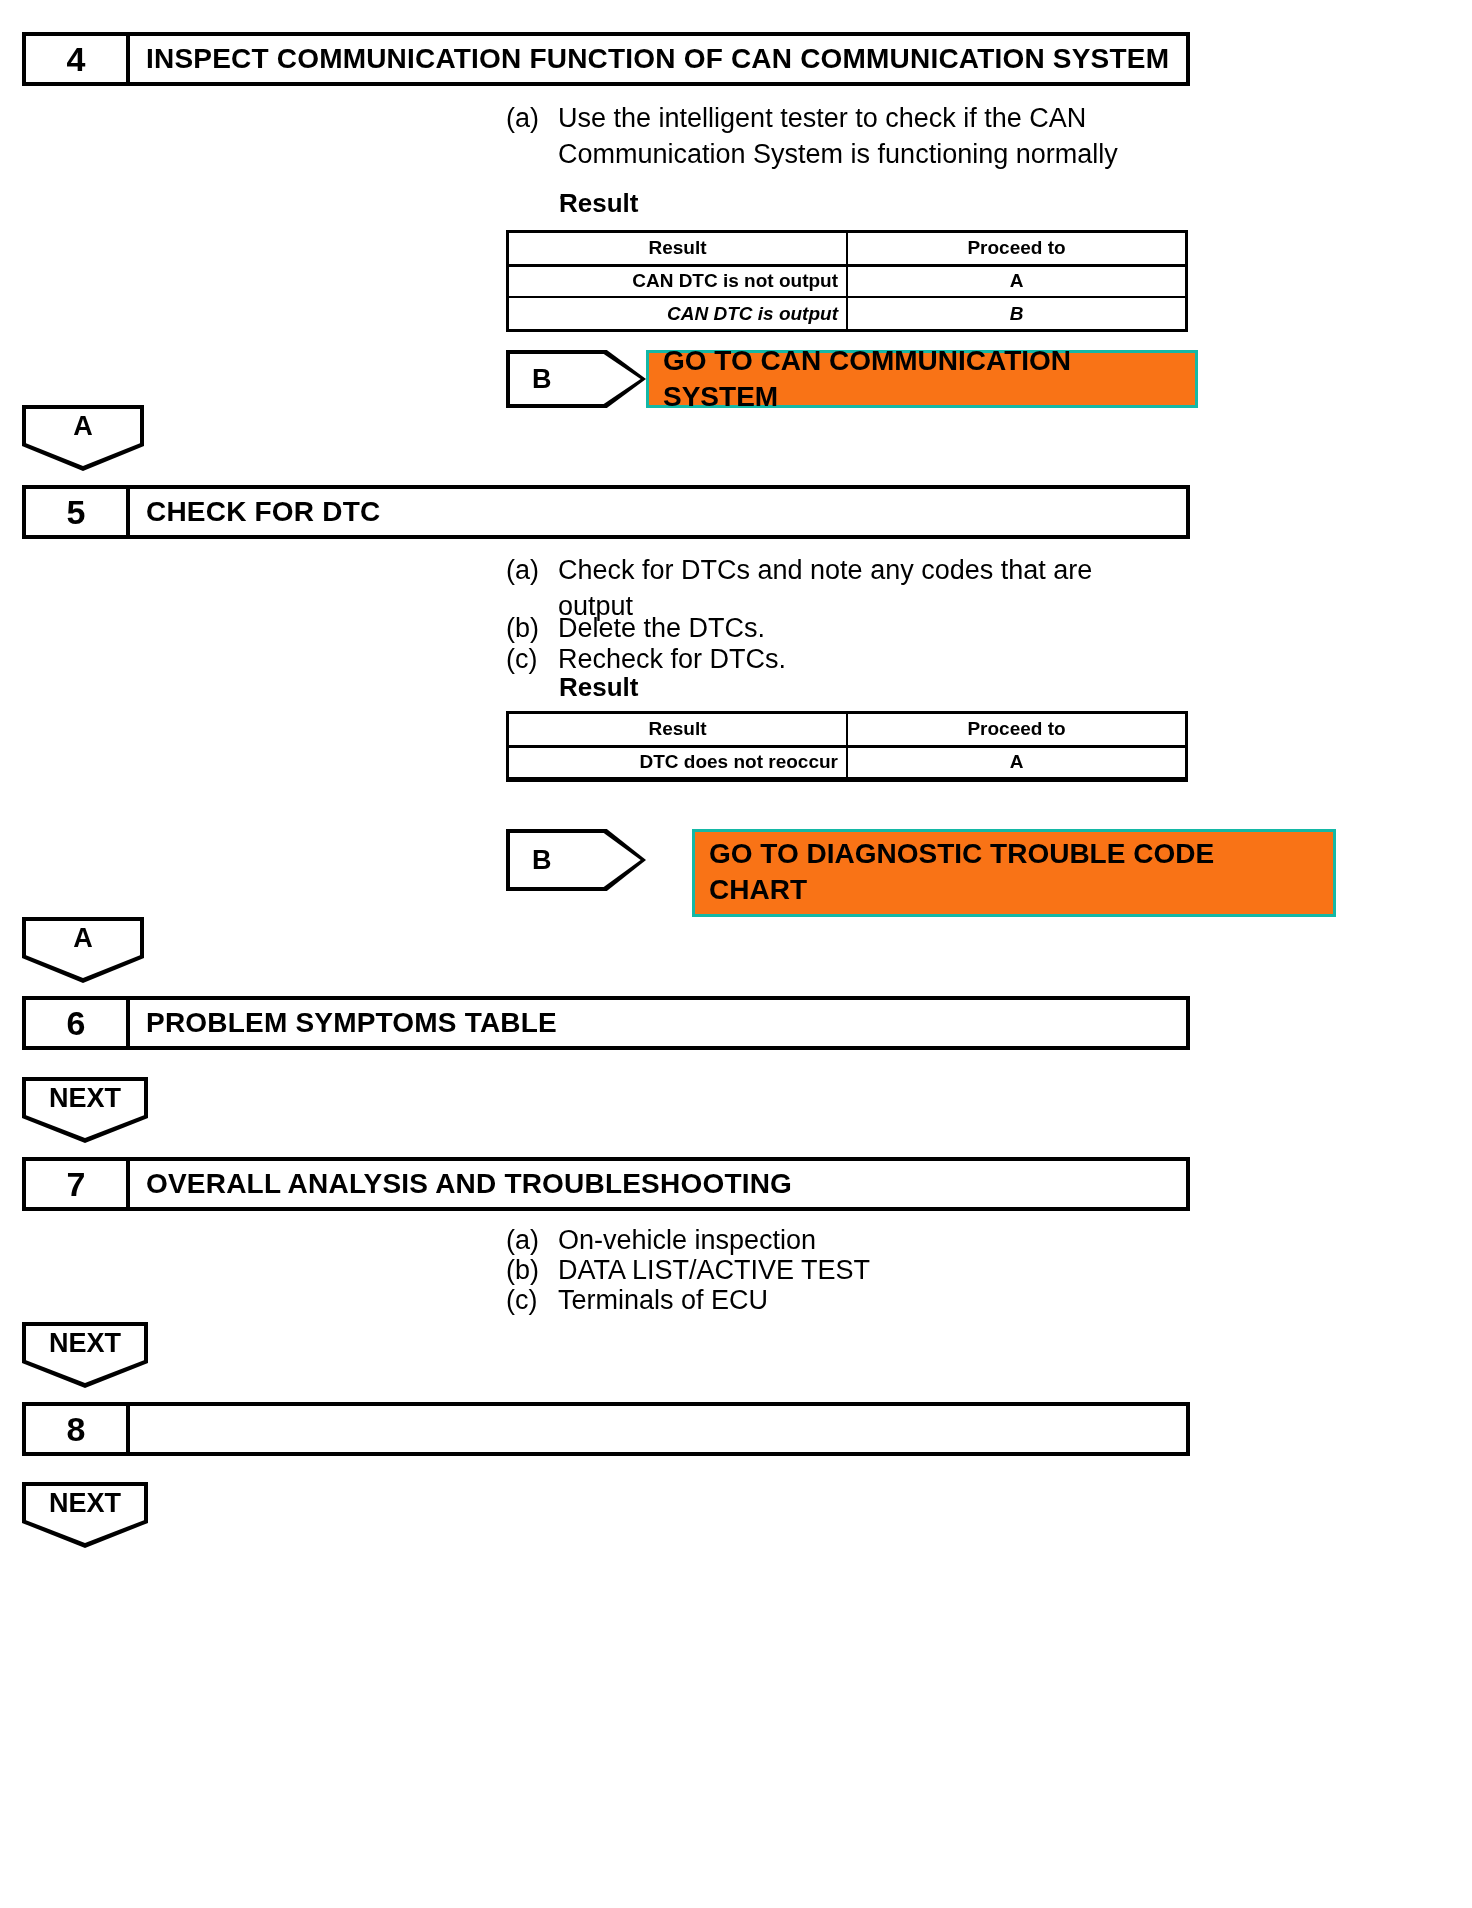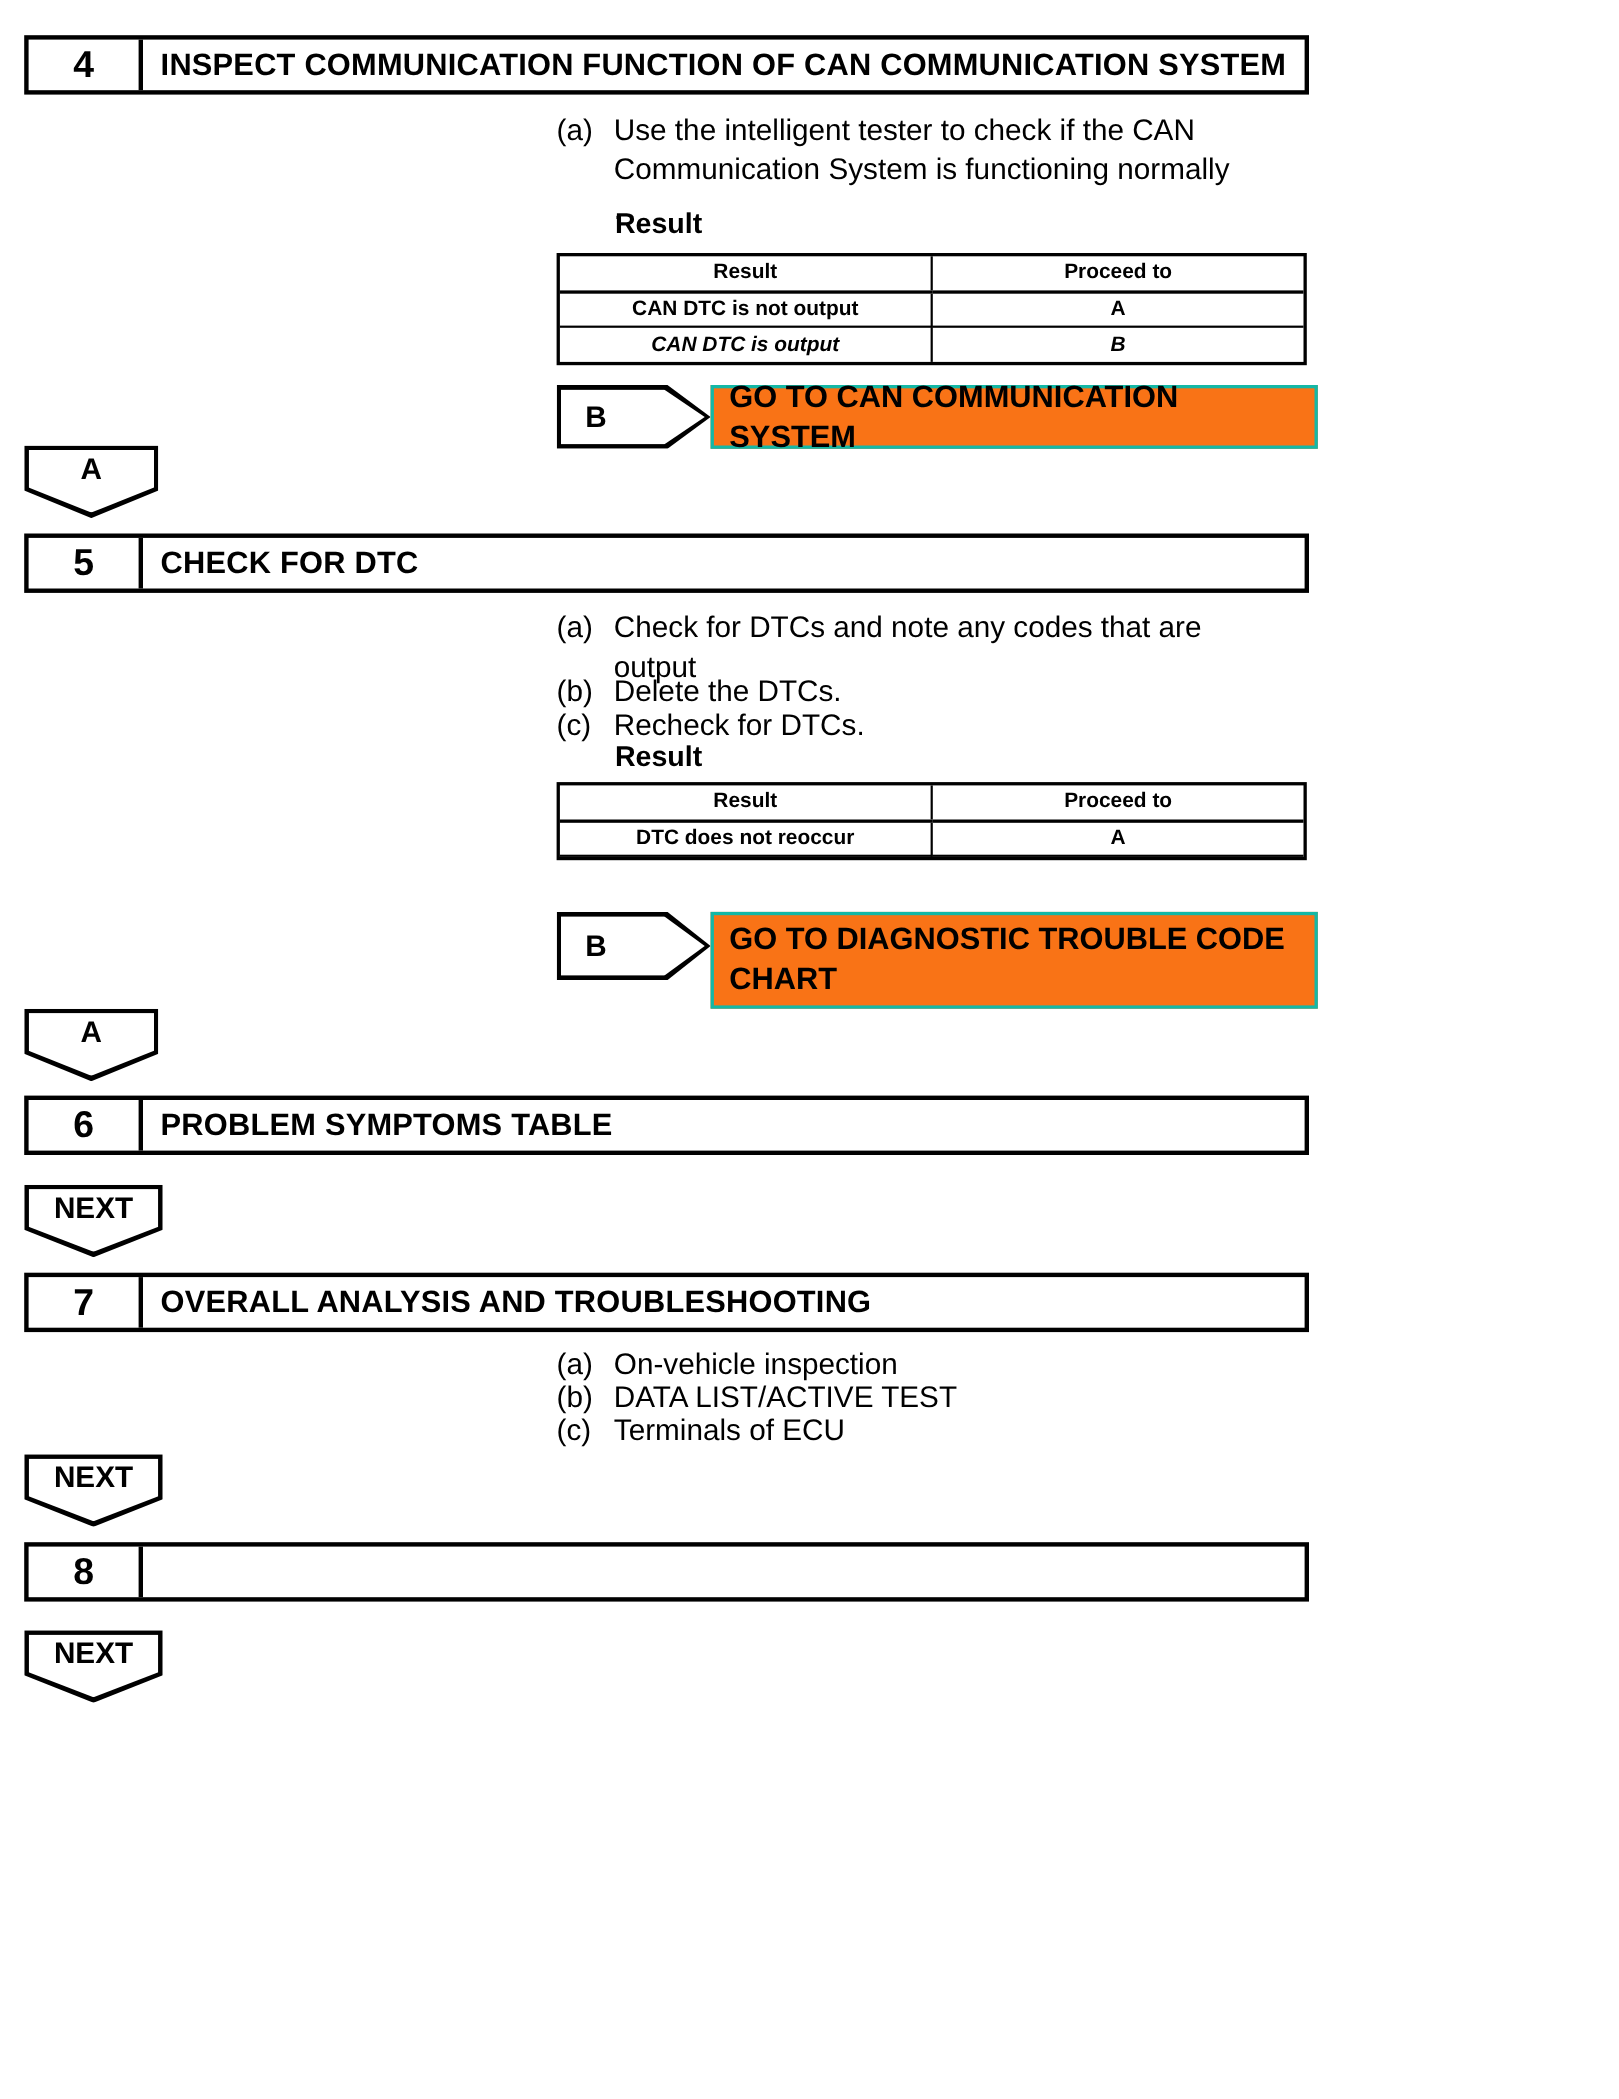--- a/index.html
+++ b/index.html
@@ -78,21 +78,21 @@
     font-size: 19px;
     font-weight: bold;
     height: 32px;
     padding: 0 8px;
   }
   .res-table th {
     text-align: center;
     border-bottom: 3px solid #000;
   }
   .res-table td { text-align: center; }
-  .res-table td.left { text-align: center; }
+  .res-table td.left { text-align: right; }
   .res-table th.c0, .res-table td.c0 { border-right: 2px solid #000; }
   .res-table tr.body-row td { border-bottom: 2px solid #000; }
   .res-table tr.body-row.last td { border-bottom: none; font-style: italic; }
 
   
   .branch-row { position: absolute; display: flex; align-items: stretch; }
   .branch-tag {
     position: relative;
     width: 140px;
     height: 58px;
@@ -257,21 +257,21 @@
       </tbody>
     </table>
   </div>
 
   <div class="branch-row" style="left:506px; top:829px;">
     <div class="branch-tag" style="height:62px;">
       <div class="shape"></div>
       <div class="inner"></div>
       <div class="label">B</div>
     </div>
-    <div class="goto-box" style="width:552px; height:88px; align-items:flex-start; ">GO TO DIAGNOSTIC TROUBLE CODE
+    <div class="goto-box" style="width:644px; height:88px; align-items:flex-start; margin-left:46px;">GO TO DIAGNOSTIC TROUBLE CODE
 CHART</div>
   </div>
 
   <div class="connector" style="left:22px; top:917px;">
     <div class="shape"></div>
     <div class="inner"></div>
     <div class="label">A</div>
   </div>
 
   <div class="step-bar" style="left:22px; top:996px; width:1168px; height:54px;">

